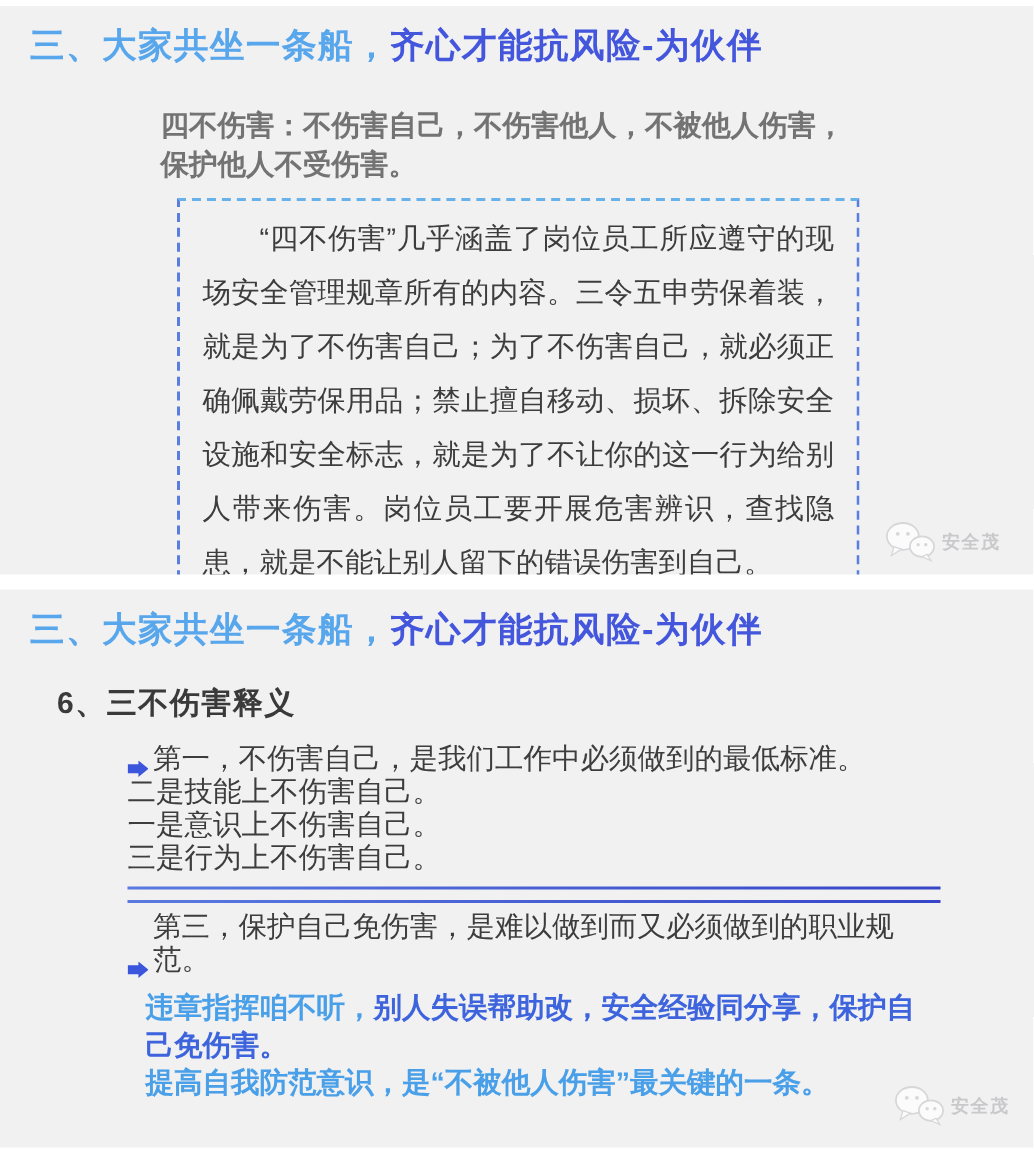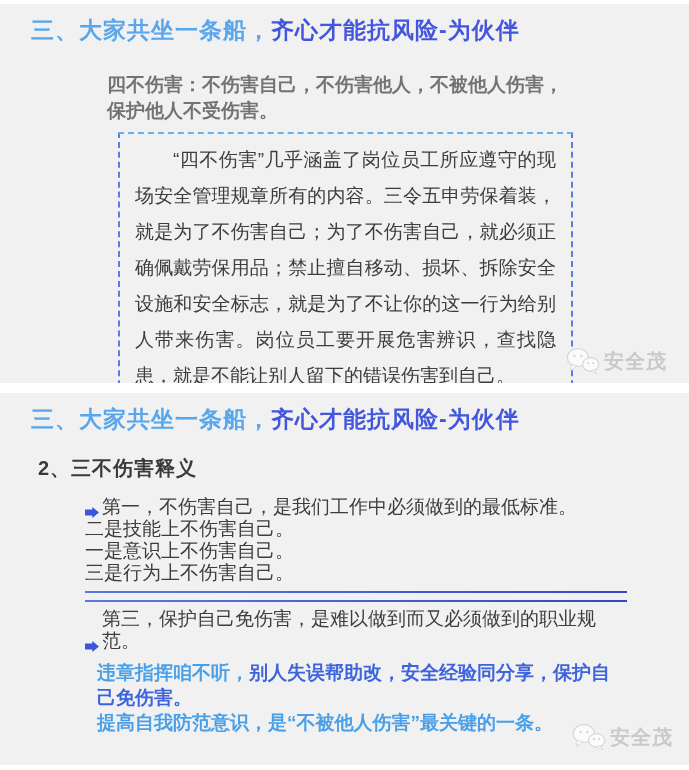--- a/index.html
+++ b/index.html
@@ -16,21 +16,21 @@
     position: relative;
     width: 689px;
     background: #f1f1f2;
     overflow: hidden;
   }
   .slide1 { height: 379px; margin-top: 4px; }
   .gap { height: 10px; background: #ffffff; }
   .slide2 { height: 372px; }
 
   .slide-title {
-    padding: 12px 0 0 31px;
+    padding: 12px 0 0 20px;
     font-size: 23px;
     font-weight: 700;
     letter-spacing: 1px;
     line-height: 28px;
     white-space: nowrap;
   }
   .title-light { color: #58a6ec; }
   .title-indigo { color: #4356dc; }
 
   .subtitle {
@@ -58,21 +58,21 @@
     text-align: justify;
     text-indent: 2em;
   }
 
   .watermark {
     position: absolute;
     display: flex;
     align-items: center;
     gap: 4px;
     color: #c9c9cb;
-    font-size: 20px;
+    font-size: 12px;
     font-weight: 700;
     letter-spacing: 1px;
   }
   .wm1 { right: 22px; bottom: 8px; }
   .wm2 { right: 16px; bottom: 14px; }
   .wm-icon { display: inline-block; width: 34px; height: 28px; }
 
   .section-heading {
     margin: 22px 0 0 38px;
     font-size: 20px;
@@ -145,21 +145,21 @@
     </div>
   </div>
 
   <div class="gap"></div>
 
   <div class="slide slide2">
     <div class="slide-title">
       <span class="title-light">三、大家共坐一条船，</span><span class="title-indigo">齐心才能抗风险-为伙伴</span>
     </div>
 
-    <div class="section-heading">2、三不伤害释义</div>
+    <div class="section-heading">6、三不伤害释义</div>
 
     <div class="content">
 
       <div>
         <div class="block-lead">
           <span class="arrow"></span>
           <span>第一，不伤害自己，是我们工作中必须做到的最低标准。</span>
         </div>
         <div class="block-line">二是技能上不伤害自己。</div>
         <div class="block-line">一是意识上不伤害自己。</div>

